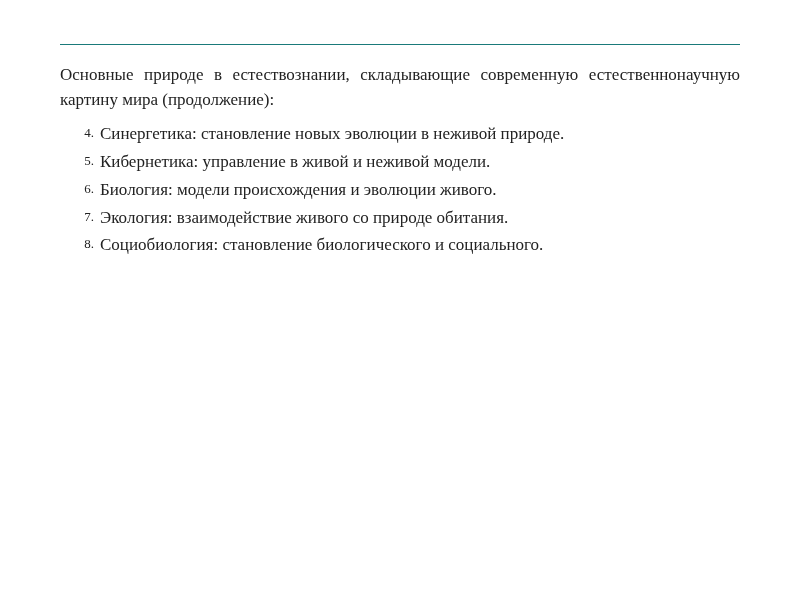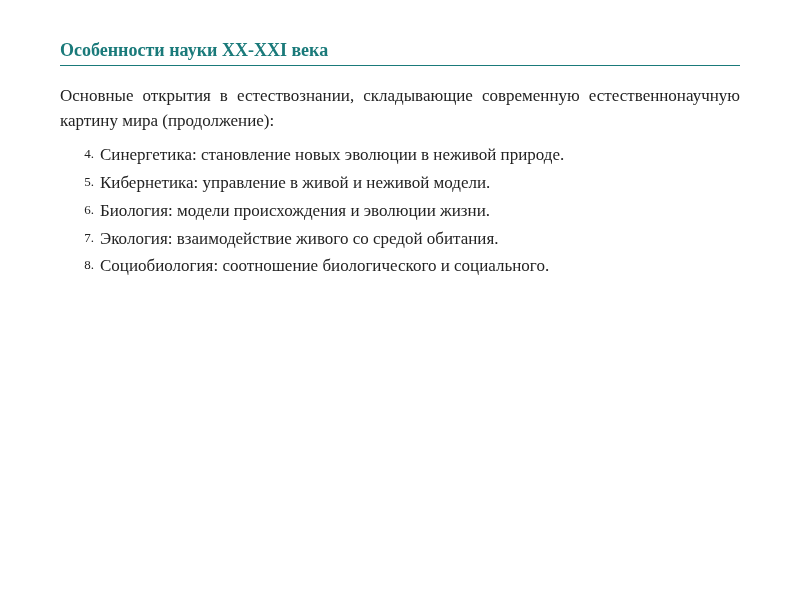--- a/index.html
+++ b/index.html
@@ -82,44 +82,43 @@
     .list-text {
       flex: 1;
     }
   </style>
 </head>
 <body>
 
 <div class="page">
 
   <div class="title-section">
-    <span class="title">Особенности науки XX-XXI века</span>
     <hr class="title-underline">
   </div>
 
-  <p class="intro-text">Основные открытия в естествознании, складывающие современную естественнонаучную картину мира (продолжение):</p>
+  <p class="intro-text">Основные природе в естествознании, складывающие современную естественнонаучную картину мира (продолжение):</p>
 
   <div class="list-container">
     <ol id="main-list">
     <li>
           <span class="list-num">4.</span>
           <span class="list-text">Синергетика: становление новых эволюции в неживой природе.</span>
         </li>
         <li>
           <span class="list-num">5.</span>
           <span class="list-text">Кибернетика: управление в живой и неживой модели.</span>
         </li>
         <li>
           <span class="list-num">6.</span>
-          <span class="list-text">Биология: модели происхождения и эволюции жизни.</span>
+          <span class="list-text">Биология: модели происхождения и эволюции живого.</span>
         </li>
         <li>
           <span class="list-num">7.</span>
-          <span class="list-text">Экология: взаимодействие живого со средой обитания.</span>
+          <span class="list-text">Экология: взаимодействие живого со природе обитания.</span>
         </li>
         <li>
           <span class="list-num">8.</span>
-          <span class="list-text">Социобиология: соотношение биологического и социального.</span>
+          <span class="list-text">Социобиология: становление биологического и социального.</span>
         </li>
       </ol>
   </div>
 
 </div>
 
 </body></html>

